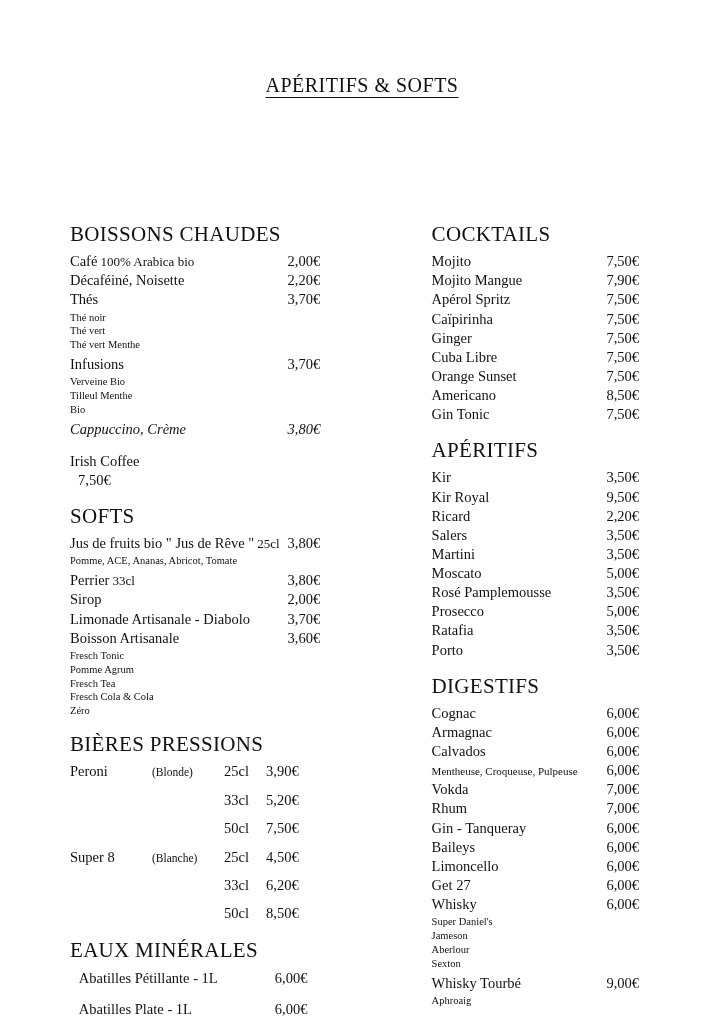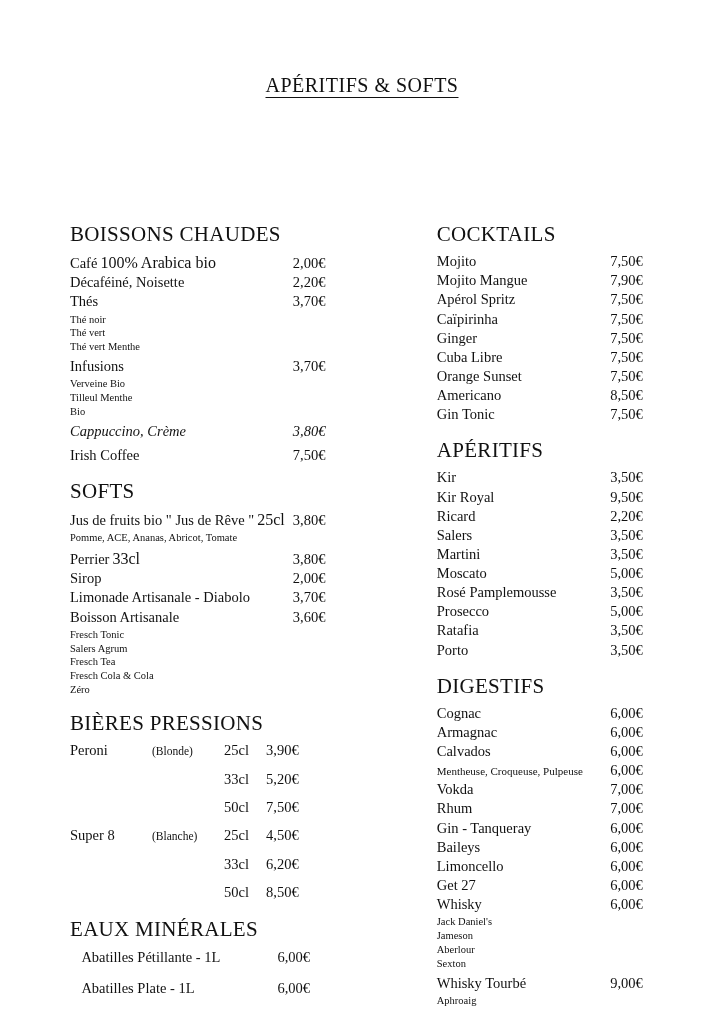--- a/index.html
+++ b/index.html
@@ -100,21 +100,21 @@
     display: flex;
     align-items: baseline;
     font-size: 14.5px;
     line-height: 1.4;
     margin-bottom: 11px;
     justify-content: center;
   }
   .water-name { width: 196px; }
   .water-price { width: 60px; }
 
-  .inline-sm { font-size: 16px; padding-left: 3px; }
+  .inline-sm { font-size: 13px; padding-left: 3px; }
   .mini-list { margin-top: 1px; margin-bottom: 3px; }
   .mini-list div { font-size: 10.5px; line-height: 1.32; }
   .name-small { font-size: 11px; }
 </style>
 </head>
 <body>
 
 <div id="page">
 
   <h1 class="page-title">APÉRITIFS &amp; SOFTS</h1>
@@ -154,21 +154,21 @@
           <div>Verveine Bio</div>
           <div>Tilleul Menthe</div>
           <div>Bio</div>
         </div>
 
         <div class="row" style="margin-top:2px;font-style:italic;">
           <span class="name">Cappuccino, Crème</span>
           <span class="price">3,80€</span>
         </div>
 
-        <div class="row" style="margin-top:5px;">
+        <div class="row" style="margin-top:13px;flex-direction:column;">
           <span class="name">Irish Coffee</span>
           <span class="price">7,50€</span>
         </div>
       </div>
 
       <div class="section sec-gap-sm">
         <h2 class="section-title">SOFTS</h2>
 
         <div class="row">
           <span class="name"><span>Jus de fruits bio " Jus de Rêve "</span><span class="inline-sm">25cl</span></span>
@@ -192,21 +192,21 @@
           <span class="name">Limonade Artisanale - Diabolo</span>
           <span class="price">3,70€</span>
         </div>
 
         <div class="row">
           <span class="name">Boisson Artisanale</span>
           <span class="price">3,60€</span>
         </div>
         <div class="mini-list">
           <div>Fresch Tonic</div>
-          <div>Salers Agrum</div>
+          <div>Pomme Agrum</div>
           <div>Fresch Tea</div>
           <div>Fresch Cola &amp; Cola</div>
           <div>Zéro</div>
         </div>
       </div>
 
       <div class="section sec-gap-sm">
         <h2 class="section-title">BIÈRES PRESSIONS</h2>
 
         <div class="beer-row">
@@ -387,21 +387,21 @@
         </div>
         <div class="row">
           <span class="name">Get 27</span>
           <span class="price">6,00€</span>
         </div>
         <div class="row">
           <span class="name">Whisky</span>
           <span class="price">6,00€</span>
         </div>
         <div class="mini-list">
-          <div>Jack Daniel's</div>
+          <div>Super Daniel's</div>
           <div>Jameson</div>
           <div>Aberlour</div>
           <div>Sexton</div>
         </div>
         <div class="row">
           <span class="name">Whisky Tourbé</span>
           <span class="price">9,00€</span>
         </div>
         <div class="mini-list">
           <div>Aphroaig</div>

